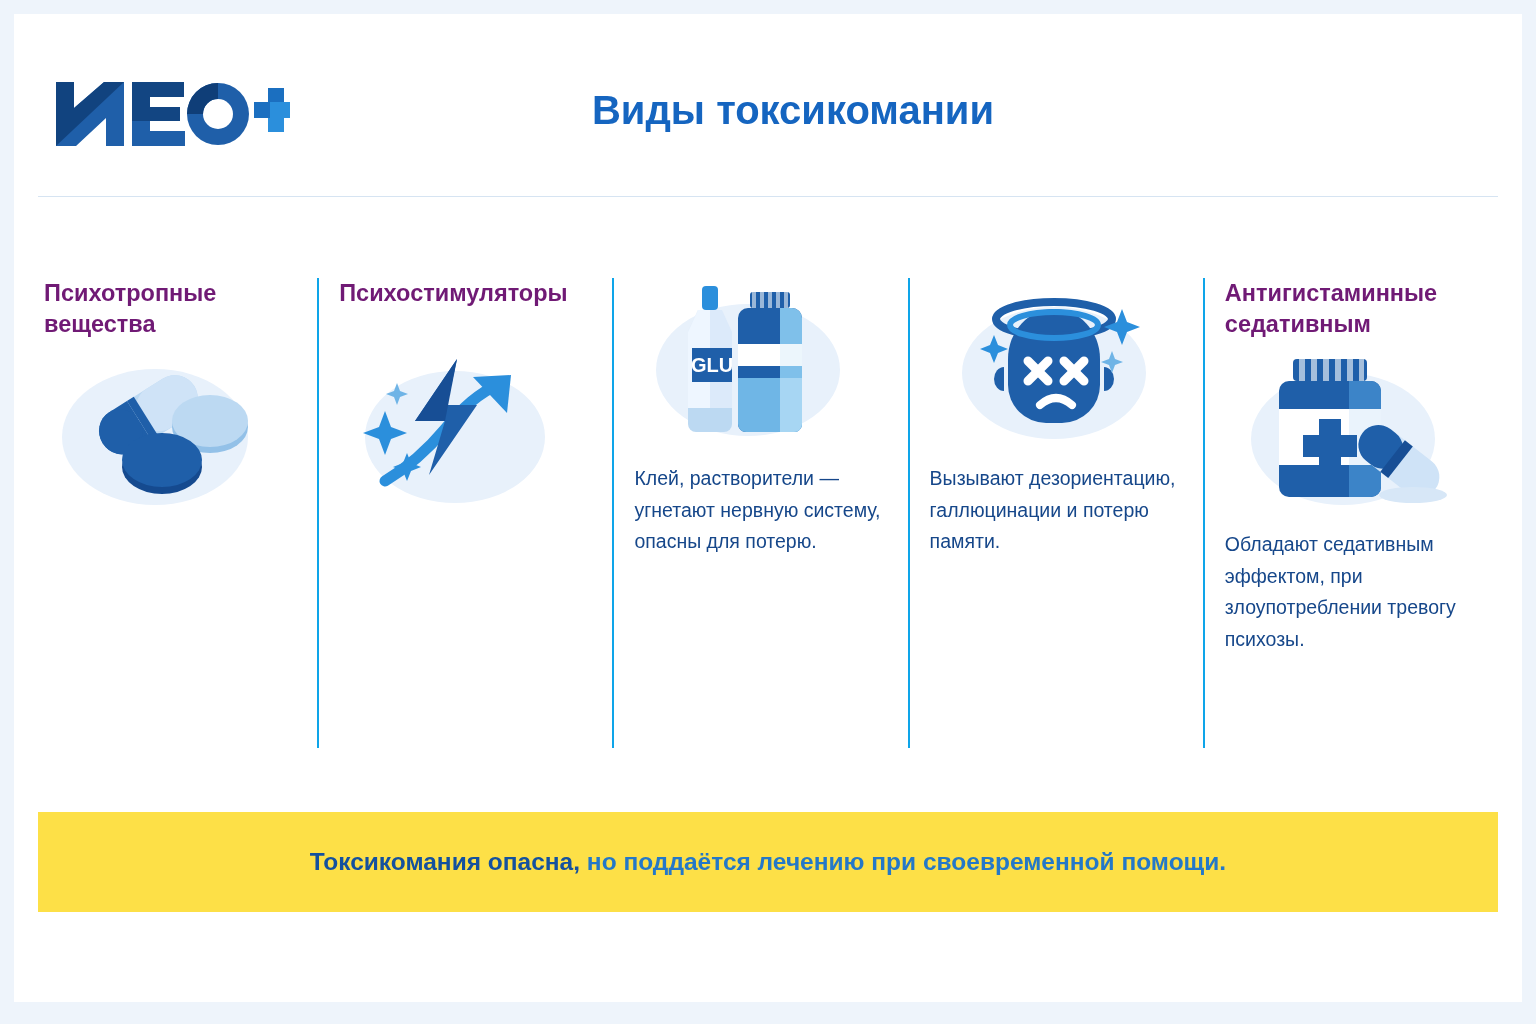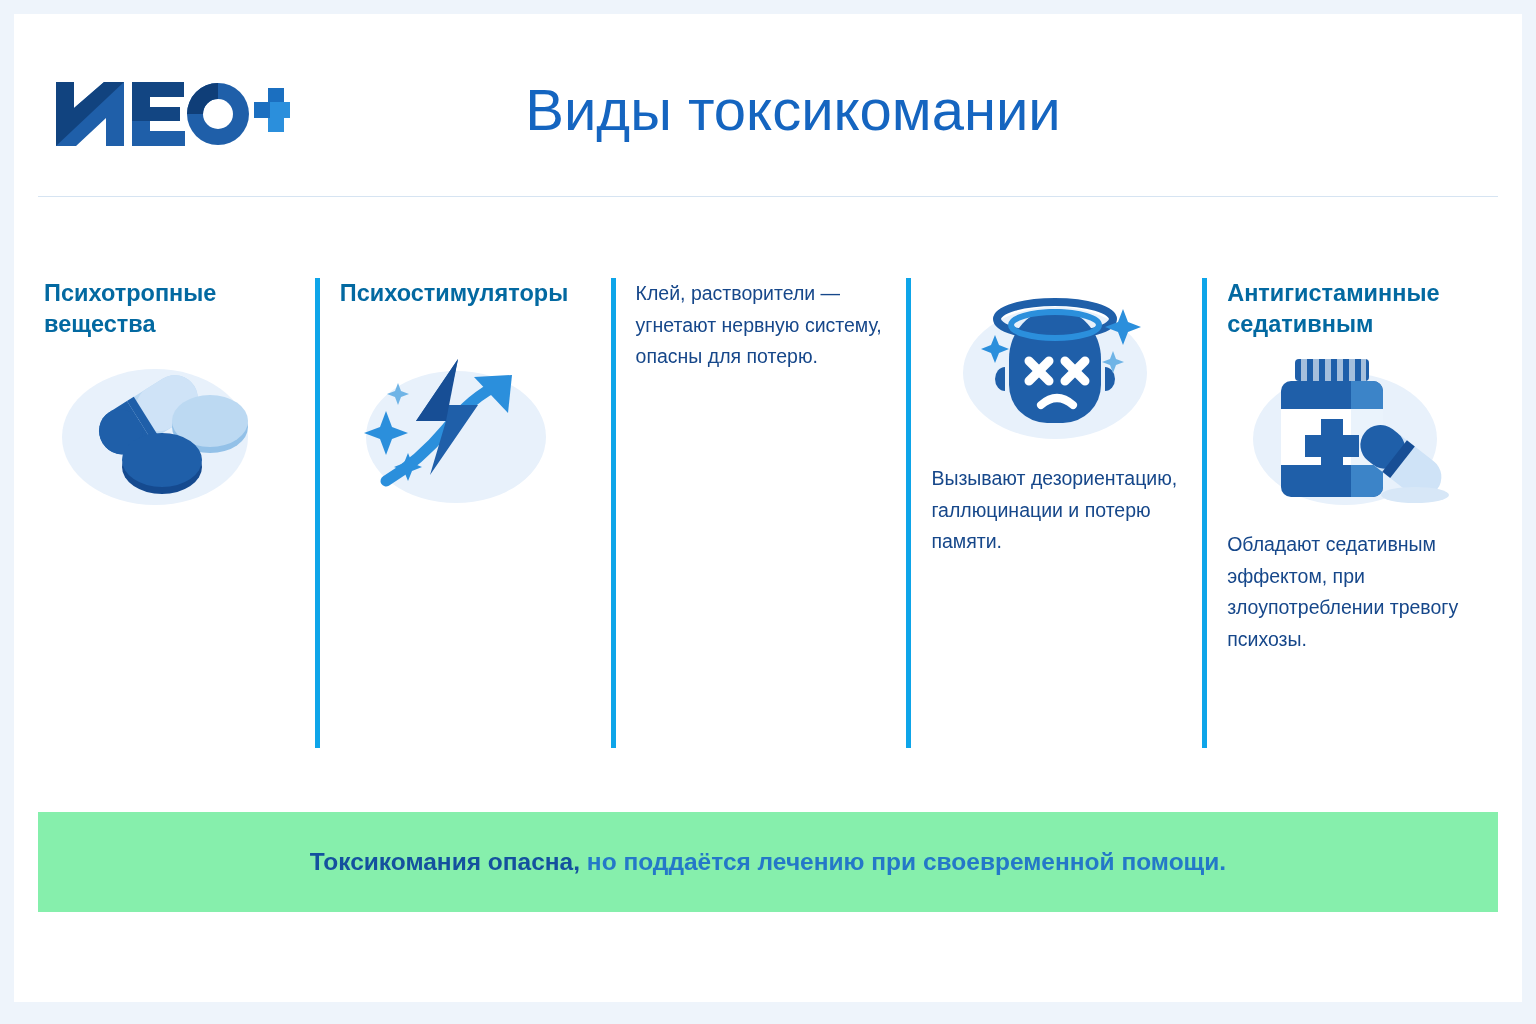--- a/index.html
+++ b/index.html
@@ -63,22 +63,22 @@
   .logo {
     width: 240px;
     height: 72px;
     position: relative;
     flex: 0 0 auto;
     margin-left: 10px;
   }
   .title {
     flex: 1 1 auto;
     text-align: center;
-    font-size: 58px;
-    font-weight: normal;
+    font-size: 40px;
+    font-weight: bold;
     color: #1565c0;
     letter-spacing: 0px;
     margin-right: 200px;
     line-height: 1.05;
   }
   .divider {
     position: absolute;
     top: 196px;
     left: 38px;
     width: 1460px;
@@ -95,30 +95,30 @@
     height: 470px;
     display: flex;
   }
   .col {
     position: relative;
     flex: 1 1 0;
     padding: 0 22px 0 0;
     box-sizing: border-box;
   }
   .col + .col {
-    border-left: 5px solid #0ea5e9;
+    border-left: 2px solid #0ea5e9;
     padding-left: 20px;
   }
   .col:first-child {
     padding-left: 6px;
   }
   .col-title {
     font-size: 23.5px;
     font-weight: bold;
-    color: #0369a1;
+    color: #701a75;
     line-height: 1.32;
     min-height: 66px;
   }
   .icon-wrap {
     height: 185px;
     display: flex;
     align-items: center;
     justify-content: flex-start;
     padding-left: 6px;
   }
@@ -128,21 +128,21 @@
     line-height: 1.62;
   }
 
   
   .banner {
     position: absolute;
     left: 38px;
     top: 812px;
     width: 1460px;
     height: 100px;
-    background: #86efac;
+    background: #fde047;
     display: flex;
     align-items: center;
     justify-content: center;
   }
   .banner-text {
     font-size: 24.5px;
     color: #2478c8;
     font-weight: bold;
   }
   .banner-text b {
@@ -218,20 +218,41 @@
           <path d="M112 10 l-42 62 h30 l-16 54 l48 -70 h-30 z" fill="#1f5fa9"></path>
           <path d="M112 10 l-42 62 h30 z" fill="#174e95"></path>
           <path d="M40 62 l6 16 l16 6 l-16 6 l-6 16 l-6 -16 l-16 -6 l16 -6 z" fill="#2b8fdc"></path>
           <path d="M62 104 l4 10 l10 4 l-10 4 l-4 10 l-4 -10 l-10 -4 l10 -4 z" fill="#2b8fdc"></path>
           <path d="M52 34 l3 8 l8 3 l-8 3 l-3 8 l-3 -8 l-8 -3 l8 -3 z" fill="#6fb4e6"></path>
         </svg>
       </div>
     </div>
 
     <div class="col">
+      <div class="icon-wrap">
+        <svg width="230" height="185" viewBox="0 0 230 185">
+          <ellipse cx="108" cy="92" rx="92" ry="66" fill="#e8f1fb"></ellipse>
+
+          <rect x="62" y="8" width="16" height="24" rx="4" fill="#2b8fdc"></rect>
+          <path d="M58 32 h24 l10 22 v84 a8 8 0 0 1 -8 8 h-28 a8 8 0 0 1 -8 -8 v-84 z" fill="#dceafa"></path>
+          <path d="M58 32 h12 v114 h-14 a8 8 0 0 1 -8 -8 v-84 z" fill="#eef6ff"></path>
+          <rect x="52" y="70" width="40" height="34" fill="#1f5fa9"></rect>
+          <text x="72" y="94" font-family="Liberation Sans, sans-serif" font-size="20" font-weight="bold" fill="#ffffff" text-anchor="middle">GLU</text>
+          <path d="M48 130 h44 v16 a8 8 0 0 1 -8 8 h-28 a8 8 0 0 1 -8 -8 z" fill="#bcd9f2"></path>
+
+          <rect x="110" y="14" width="40" height="16" rx="3" fill="#1f5fa9"></rect>
+          <path d="M112 14 h4 v16 h-4 z M120 14 h4 v16 h-4 z M128 14 h4 v16 h-4 z M136 14 h4 v16 h-4 z M144 14 h4 v16 h-4 z" fill="#ffffff" opacity="0.55"></path>
+          <path d="M108 30 h44 a10 10 0 0 1 10 10 v106 a8 8 0 0 1 -8 8 h-48 a8 8 0 0 1 -8 -8 v-106 a10 10 0 0 1 10 -10 z" fill="#1f5fa9"></path>
+          <rect x="98" y="66" width="64" height="22" fill="#ffffff"></rect>
+          <path d="M140 30 h12 a10 10 0 0 1 10 10 v106 a8 8 0 0 1 -8 8 h-14 z" fill="#7fc0ea"></path>
+          <rect x="140" y="66" width="22" height="22" fill="#ffffff" opacity="0.85"></rect>
+          <path d="M98 100 h64 v46 a8 8 0 0 1 -8 8 h-48 a8 8 0 0 1 -8 -8 z" fill="#6fb6e6"></path>
+          <path d="M140 100 h22 v46 a8 8 0 0 1 -8 8 h-14 z" fill="#a7d6f3"></path>
+        </svg>
+      </div>
       <div class="col-text">Клей, растворители — угнетают нервную систему, опасны для потерю.</div>
     </div>
 
     <div class="col">
       <div class="icon-wrap">
         <svg width="240" height="180" viewBox="0 0 240 180">
           <ellipse cx="118" cy="92" rx="92" ry="66" fill="#e8f1fb"></ellipse>
 
           <path d="M72 78 a46 50 0 0 1 92 0 v26 a38 38 0 0 1 -38 38 h-16 a38 38 0 0 1 -38 -38 z" fill="#1f5fa9"></path>
           <path d="M68 86 a10 12 0 0 0 0 24 z" fill="#1f5fa9"></path>

